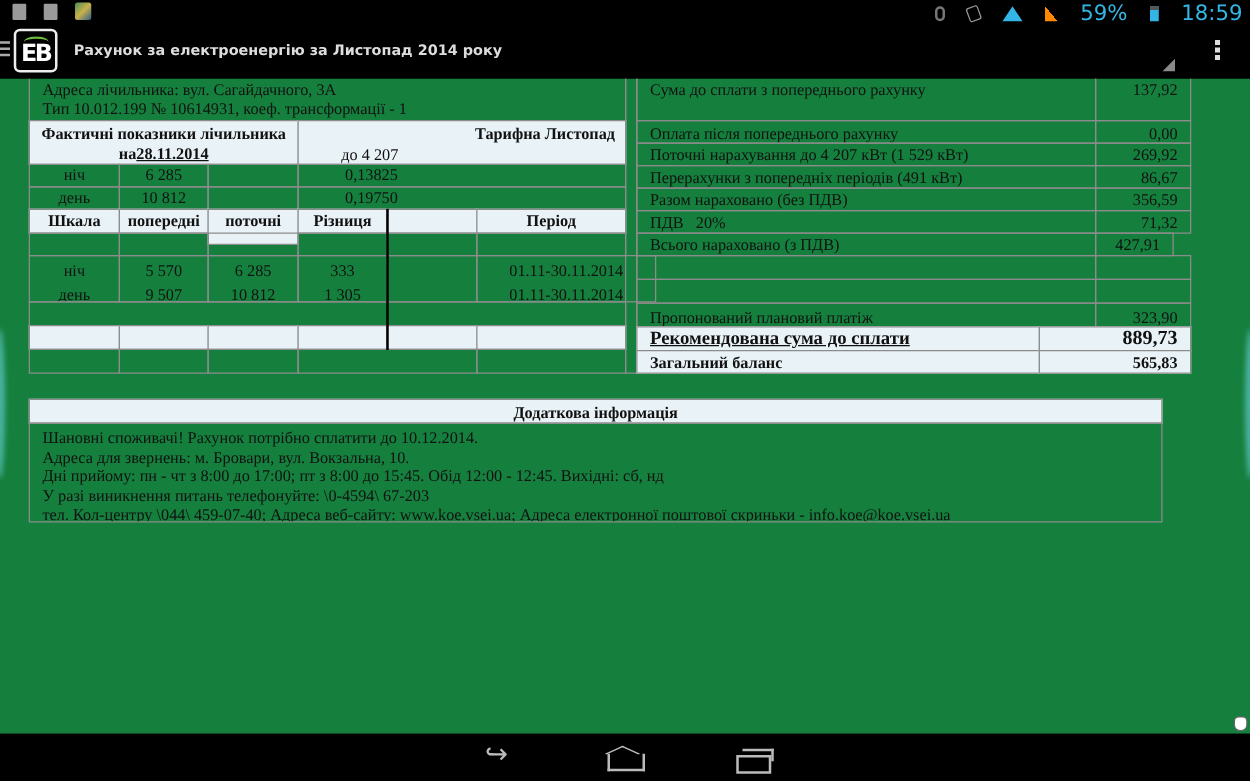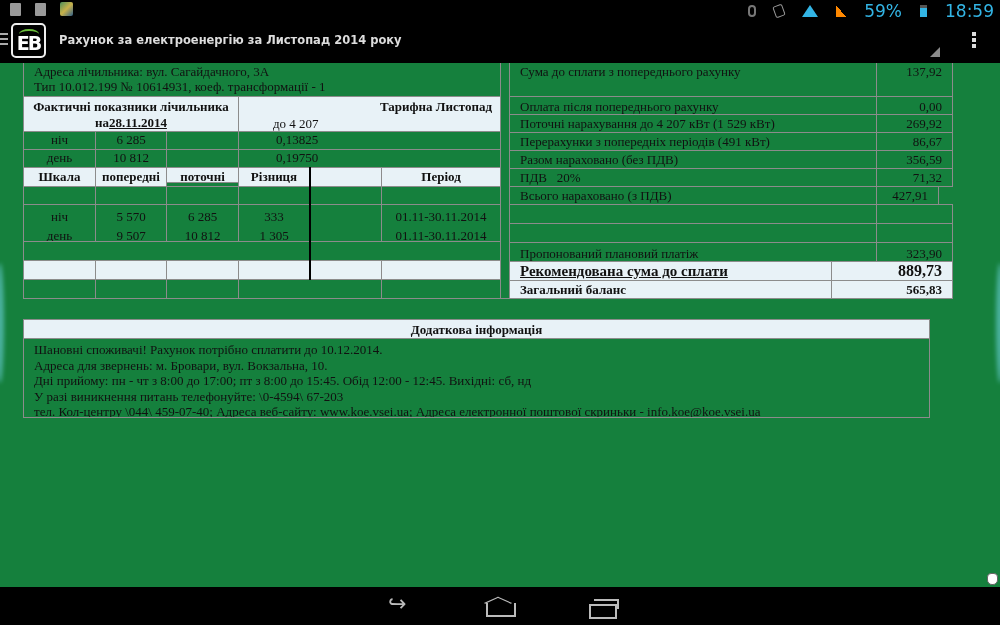--- a/index.html
+++ b/index.html
@@ -120,21 +120,21 @@
   <div class="cell" style="left:166px; top:68px; width:73px; height:19px;"></div>
   <div class="cell" style="left:238px; top:68px; width:263px; height:19px; padding-left:37px;">0,13825</div>
 
   <div class="cell c" style="left:23px; top:86px; width:73px; height:19px;">день</div>
   <div class="cell c" style="left:95px; top:86px; width:72px; height:19px;">10 812</div>
   <div class="cell" style="left:166px; top:86px; width:73px; height:19px;"></div>
   <div class="cell" style="left:238px; top:86px; width:263px; height:19px; padding-left:37px;">0,19750</div>
 
   <div class="cell hl b c" style="left:23px; top:104px; width:73px; height:20px; line-height:18px;">Шкала</div>
   <div class="cell hl b c" style="left:95px; top:104px; width:72px; height:20px; line-height:18px;">попередні</div>
-  <div class="cell hl b c" style="left:166px; top:104px; width:73px; height:16px; line-height:18px;">поточні</div>
+  <div class="cell hl b c" style="left:166px; top:104px; width:73px; height:29px; line-height:18px;">поточні</div>
   <div class="cell hl b c" style="left:238px; top:104px; width:72px; height:20px; line-height:18px;">Різниця</div>
   <div class="cell hl" style="left:309px; top:104px; width:73px; height:20px;"></div>
   <div class="cell hl b c" style="left:381px; top:104px; width:120px; height:20px; line-height:18px;">Період</div>
 
   <div class="cell" style="left:23px; top:123px; width:73px; height:19px;"></div>
   <div class="cell" style="left:95px; top:123px; width:72px; height:19px;"></div>
   <div class="cell" style="left:166px; top:123px; width:73px; height:19px;"></div>
   <div class="cell" style="left:238px; top:123px; width:72px; height:19px;"></div>
   <div class="cell" style="left:309px; top:123px; width:73px; height:19px;"></div>
   <div class="cell" style="left:381px; top:123px; width:120px; height:19px;"></div>
@@ -149,21 +149,21 @@
   </div>
   <div class="cell c" style="left:166px; top:141px; width:73px; height:38px; line-height:19px; padding-top:2px;">
     <div>6 285</div>
     <div>10 812</div>
   </div>
   <div class="cell c" style="left:238px; top:141px; width:72px; height:38px; line-height:19px; padding-top:2px;">
     <div>333</div>
     <div>1 305</div>
   </div>
   <div class="cell" style="left:309px; top:141px; width:73px; height:38px;"></div>
-  <div class="cell c" style="left:381px; top:141px; width:120px; height:38px; line-height:19px; padding-top:2px;">
+  <div class="cell c" style="left:381px; top:141px; width:144px; height:38px; line-height:19px; padding-top:2px;">
     <div>01.11-30.11.2014</div>
     <div>01.11-30.11.2014</div>
   </div>
 
   <div class="cell" style="left:23px; top:178px; width:478px; height:20px;"></div>
 
   <div class="cell hl" style="left:23px; top:197px; width:73px; height:20px;"></div>
   <div class="cell hl" style="left:95px; top:197px; width:72px; height:20px;"></div>
   <div class="cell hl" style="left:166px; top:197px; width:73px; height:20px;"></div>
   <div class="cell hl" style="left:238px; top:197px; width:72px; height:20px;"></div>

